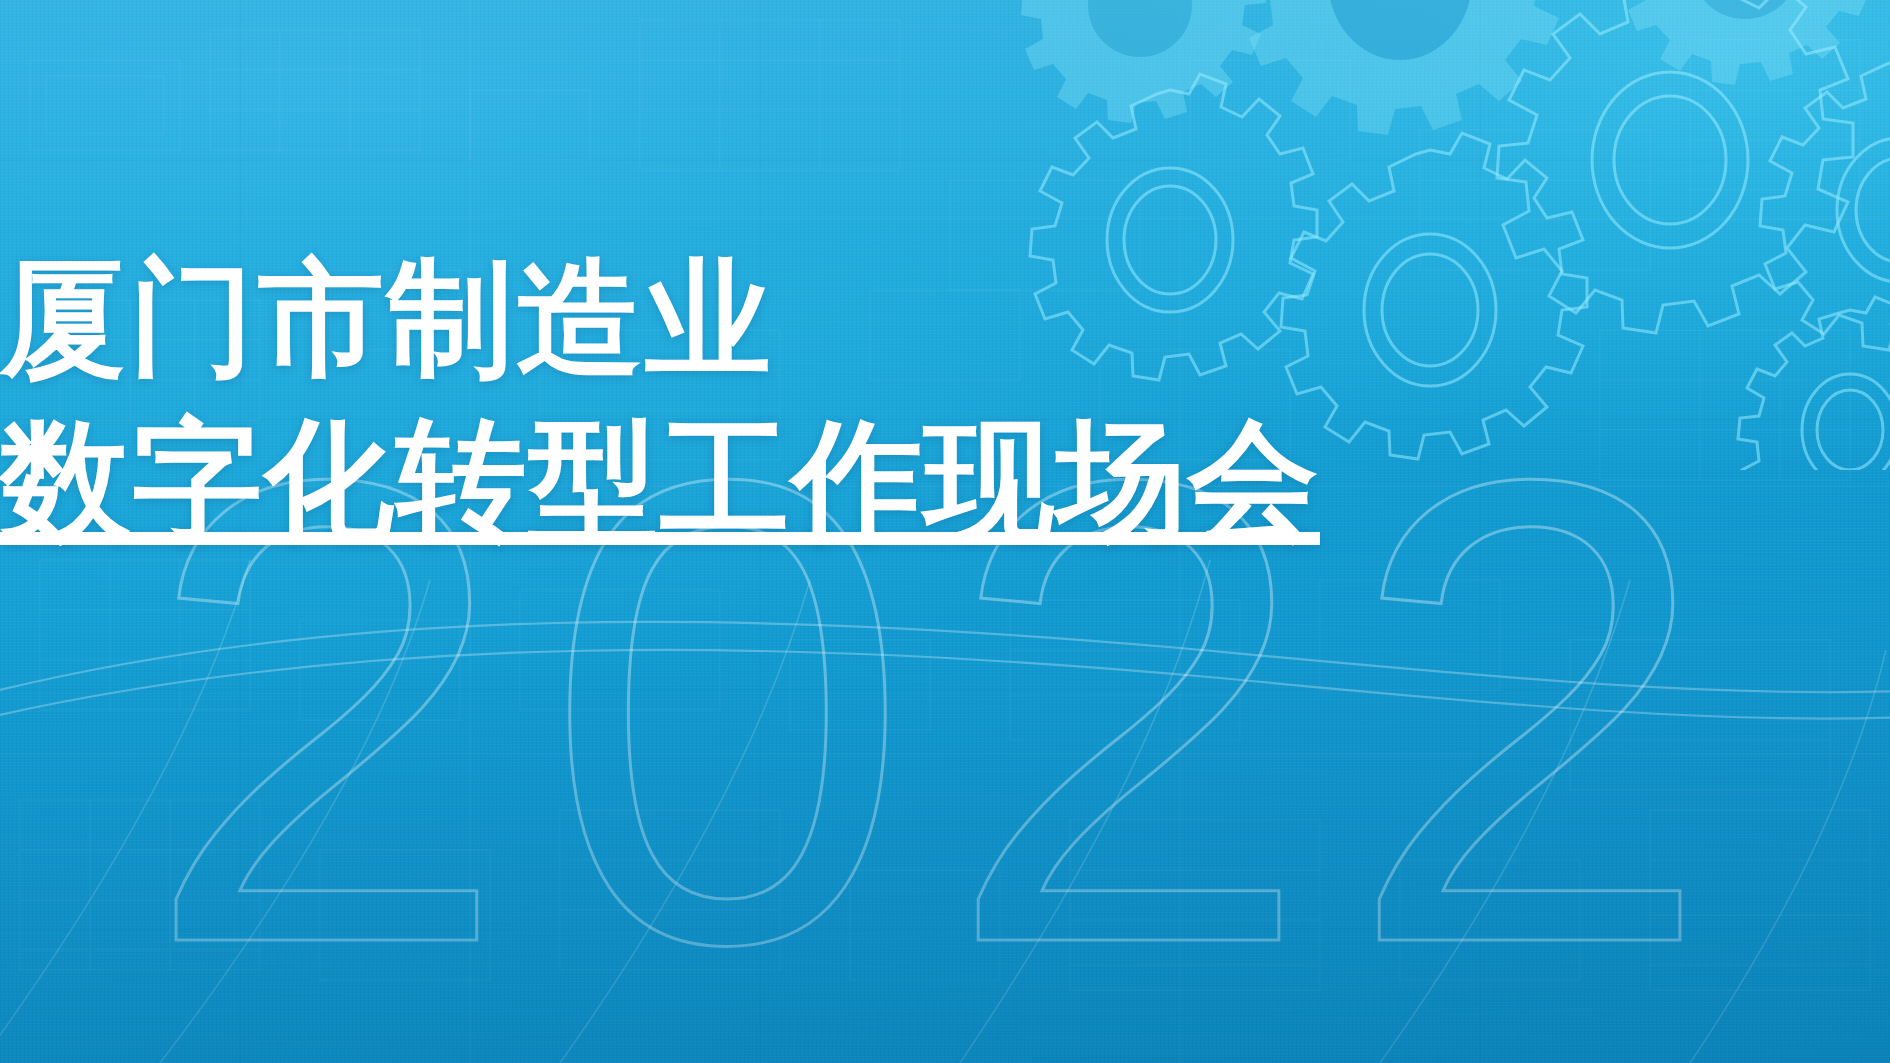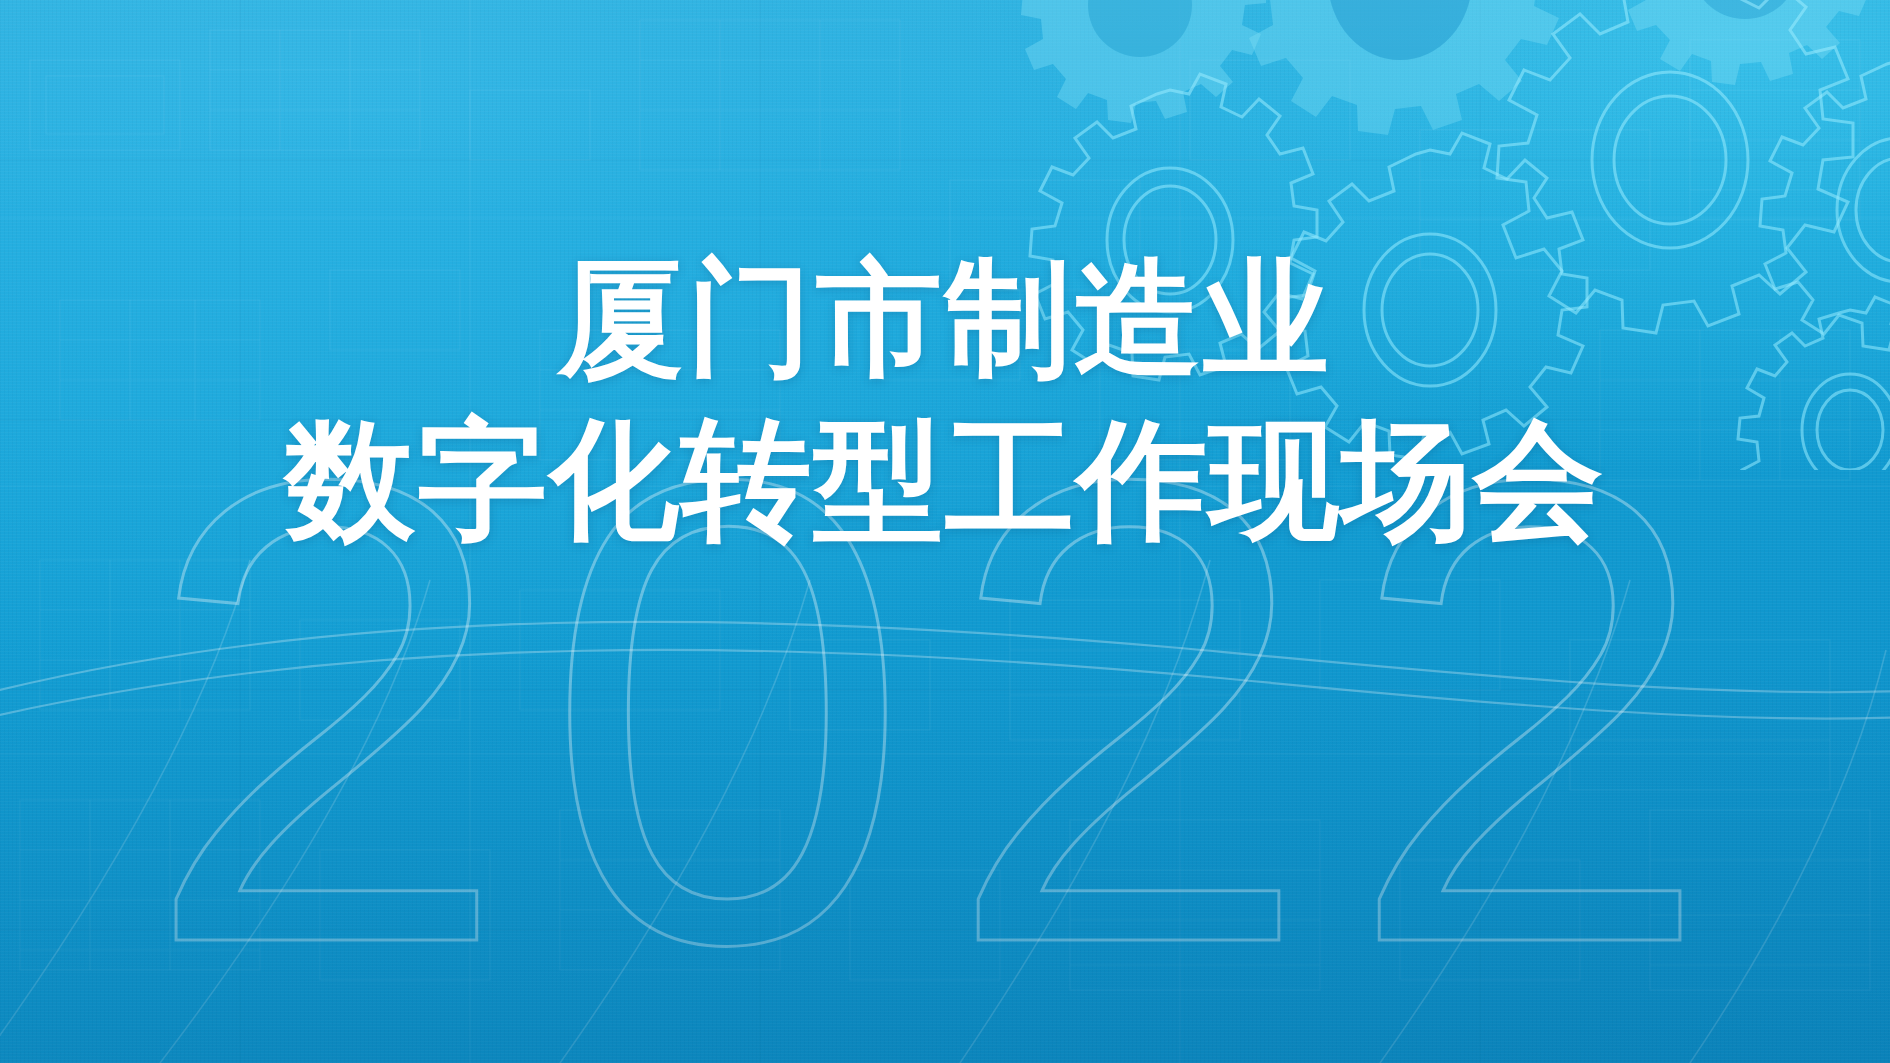--- a/index.html
+++ b/index.html
@@ -85,38 +85,38 @@
     inset: 0;
     background: linear-gradient(180deg, rgba(255,255,255,0.05) 0%, rgba(255,255,255,0) 22%, rgba(0,60,105,0) 62%, rgba(3,85,135,0.18) 100%);
   }
 
   
   .title-block {
     position: absolute;
     left: 0;
     right: 0;
     top: 252px;
-    text-align: center;
     z-index: 9;
   }
   .title-line {
     color: #ffffff;
     font-weight: 700;
     line-height: 1.06;
     white-space: nowrap;
     text-shadow: 0 2px 10px rgba(2,70,112,0.22);
   }
   .title-line-1 {
     font-size: 126px;
     letter-spacing: 3px;
   }
   .title-line-2 {
     font-size: 130px;
     letter-spacing: 2px;
     margin-top: 26px;
+    text-decoration: underline;
   }
 </style>
 </head>
 <body>
 
 <div class="stage">
 
   <div class="bg-base"></div>
 
   <div class="bg-weave"></div>

